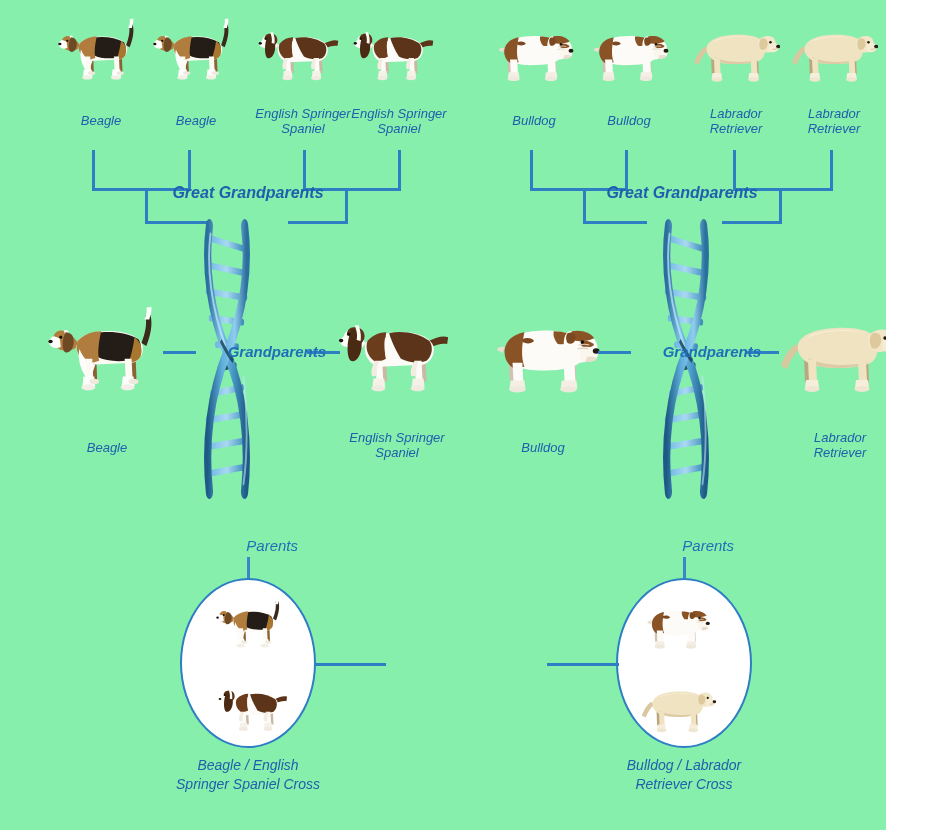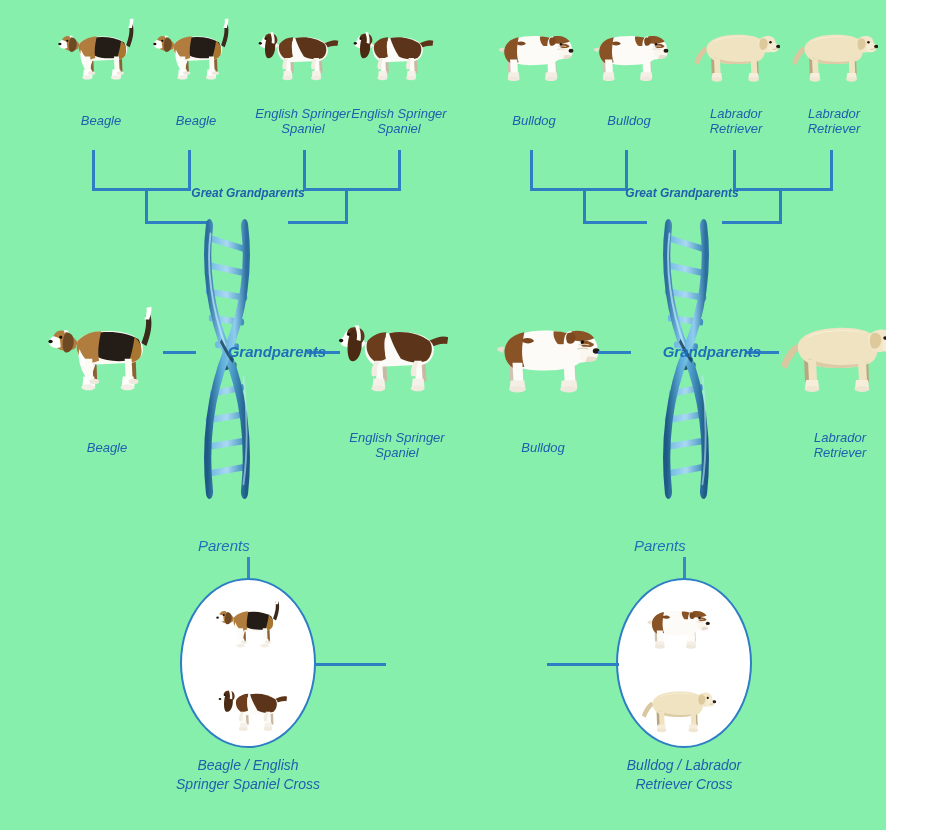--- a/index.html
+++ b/index.html
@@ -24,41 +24,41 @@
     color:#1F5FAD;
     font-size:13px;
     line-height:15px;
     text-align:center;
     white-space:pre-line;
     font-family:"Liberation Sans", sans-serif;
   }
   .lbl-gg{
     position:absolute;
     color:#1F5FAD;
-    font-size:12px;
+    font-size:16px;
     font-weight:bold;
     line-height:14px;
     text-align:center;
     white-space:nowrap;
   }
   .lbl-gp{
     position:absolute;
     color:#1F6FB8;
     font-size:15px;
     font-weight:bold;
     line-height:17px;
     text-align:right;
     white-space:nowrap;
   }
   .lbl-parents{
     position:absolute;
     color:#1F6FB8;
     font-size:15px;
     line-height:17px;
-    text-align:left;
+    text-align:right;
     white-space:nowrap;
   }
   .lbl-cross{
     position:absolute;
     color:#1F5FAD;
     font-size:14px;
     line-height:19px;
     text-align:center;
     white-space:pre-line;
   }

